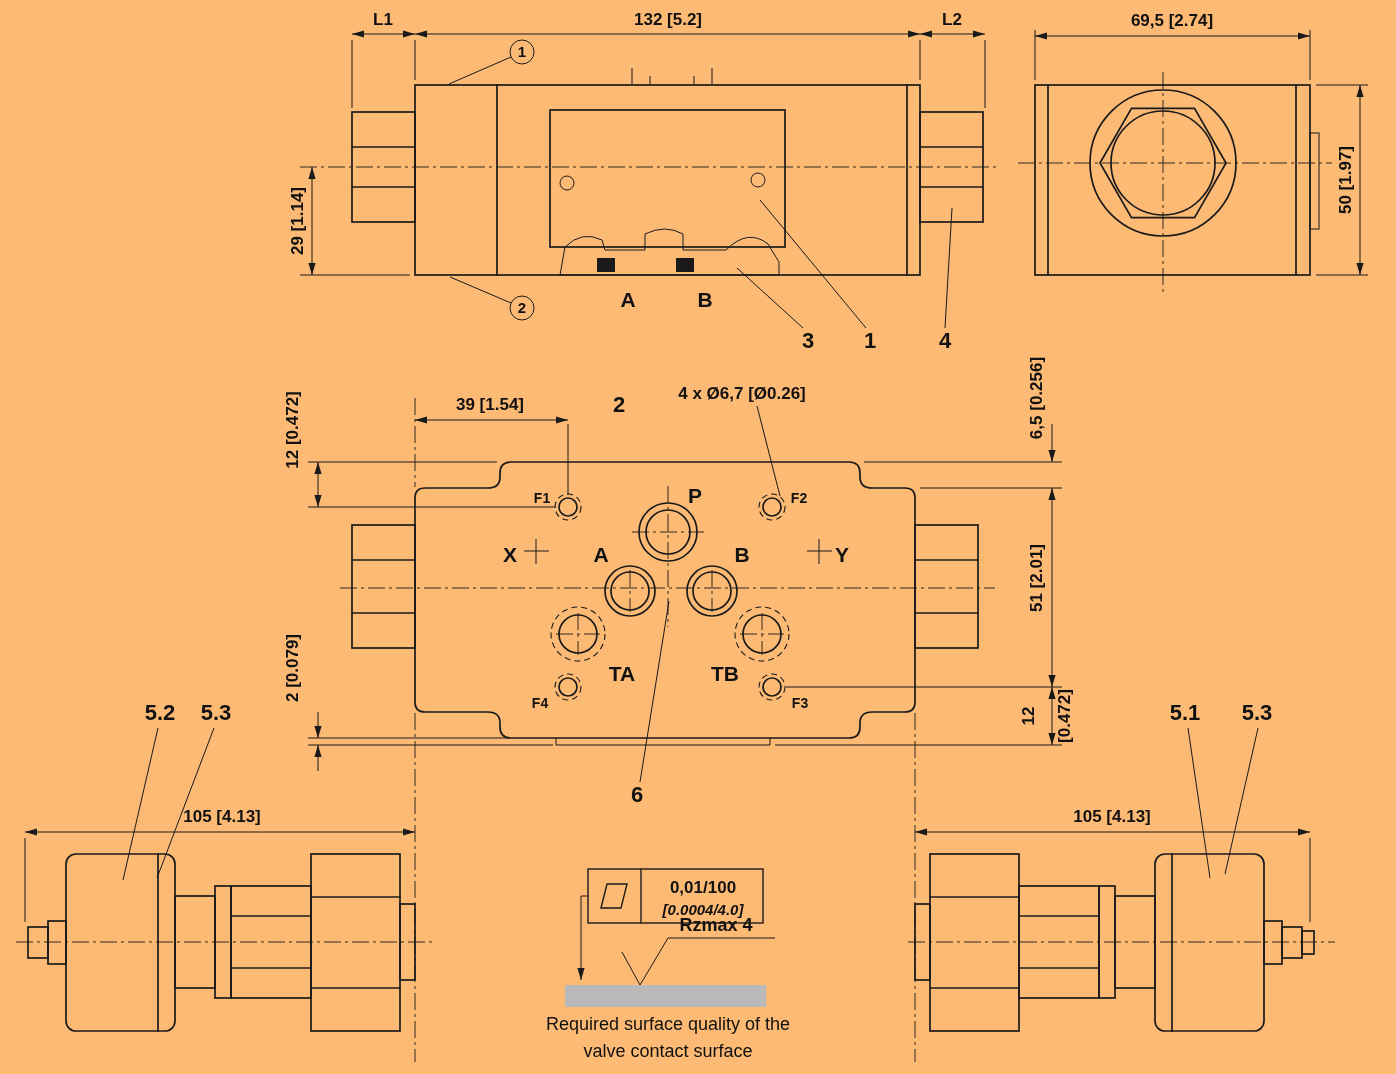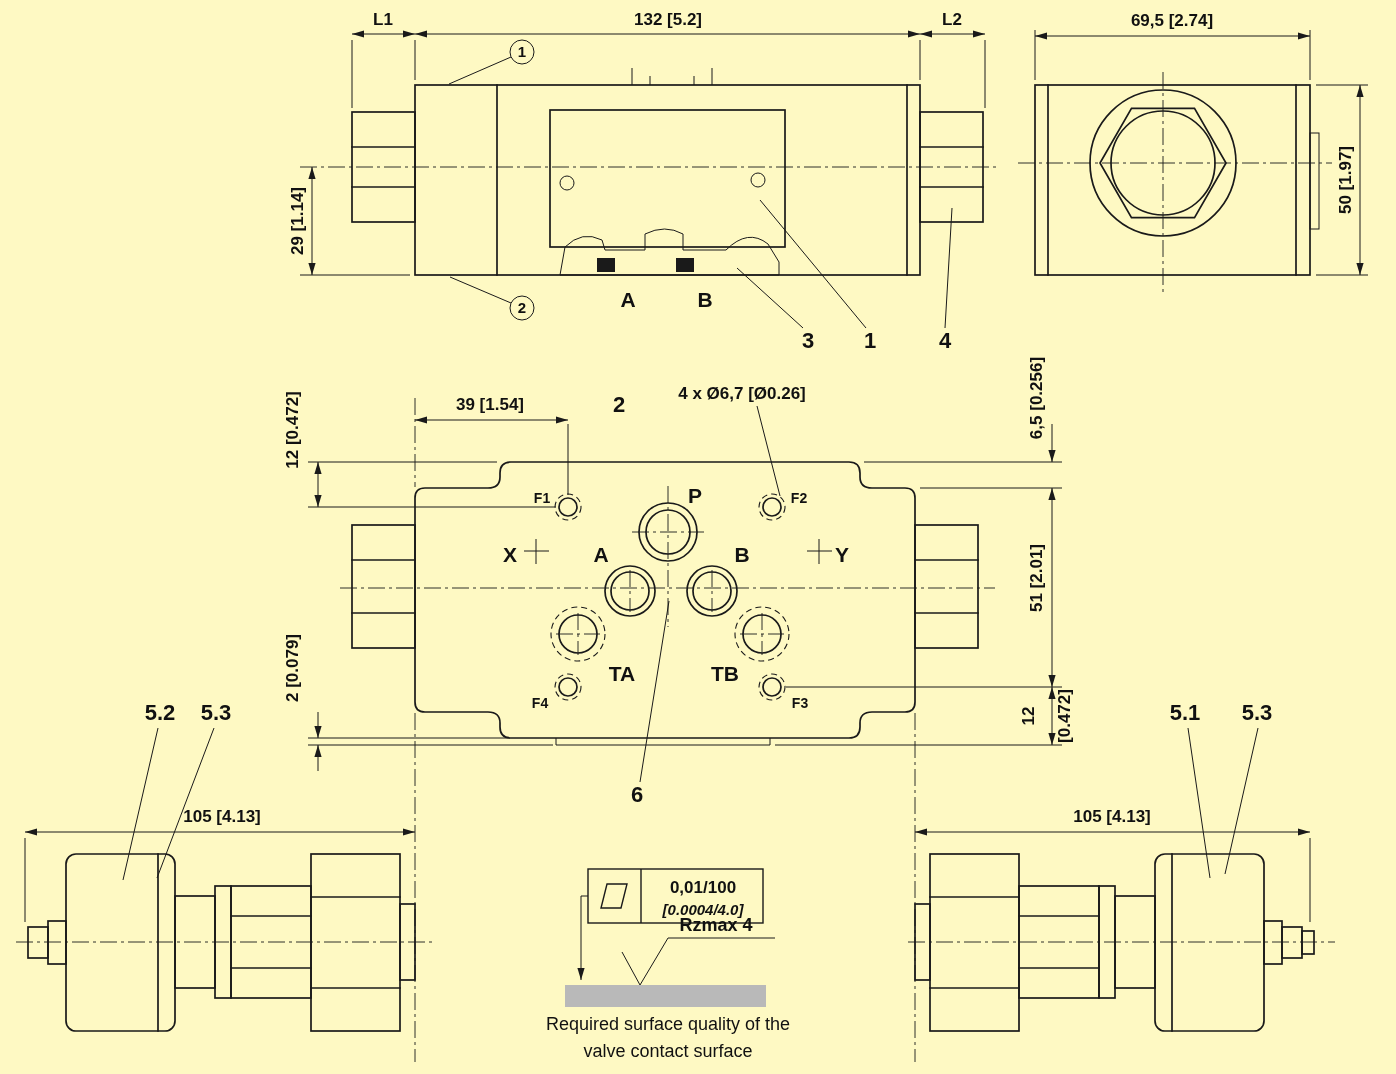--- a/index.html
+++ b/index.html
@@ -1,16 +1,16 @@
 <!DOCTYPE html>
 <html><head>
 <meta charset="utf-8">
 <style>
   html,body{margin:0;padding:0;background:#ffffff;}
-  .canvas{position:relative;width:1396px;height:1074px;background:#fef9c3;overflow:hidden;}
+  .canvas{position:relative;width:1396px;height:1074px;background:#fdba74;overflow:hidden;}
   svg{display:block;}
   .ln{stroke:#1a1a1a;stroke-width:1.7;fill:none;stroke-linecap:square;}
   .thin{stroke:#1a1a1a;stroke-width:1;fill:none;}
   .box{stroke:#1a1a1a;stroke-width:1.4;fill:none;}
   .cl{stroke:#1a1a1a;stroke-width:0.9;fill:none;stroke-dasharray:17 4 3 4;}
   .dash{stroke:#1a1a1a;stroke-width:1.1;fill:none;stroke-dasharray:6 4;}
   .arr2{marker-start:url(#as);marker-end:url(#ae);}
   .arrE{marker-end:url(#ae);}
   text{font-family:"Liberation Sans","DejaVu Sans",sans-serif;fill:#111;}
   .dim{font-size:17px;font-weight:bold;}

